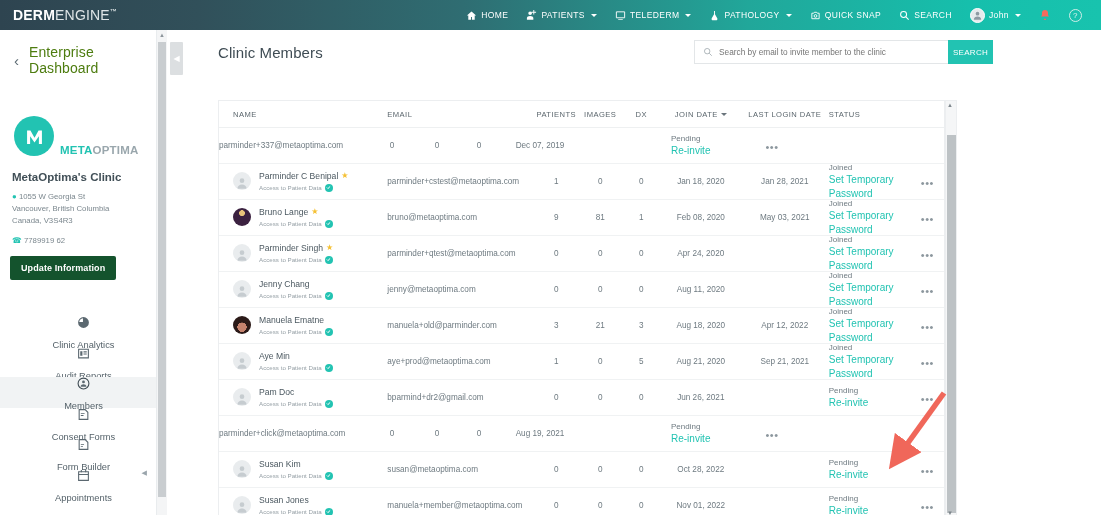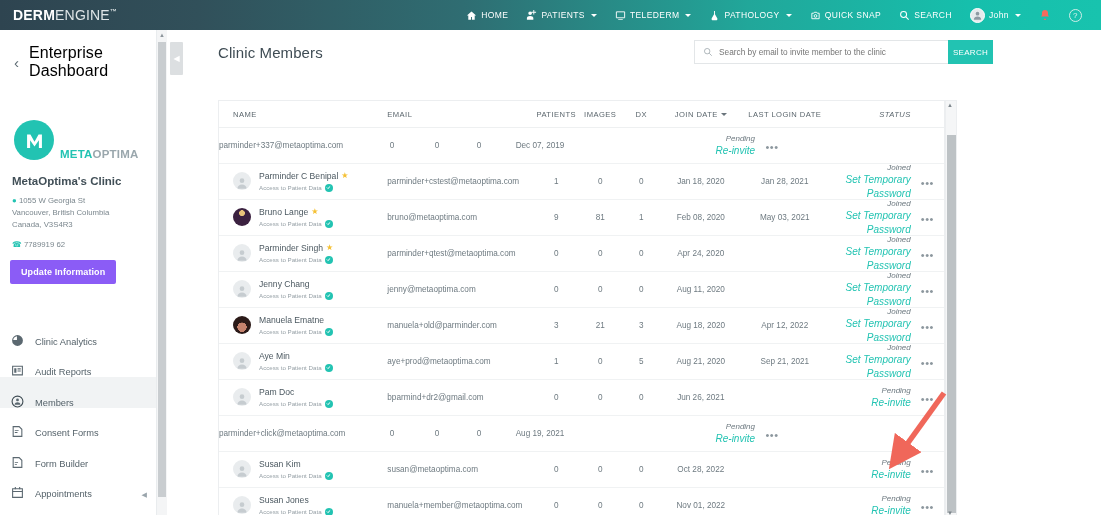--- a/index.html
+++ b/index.html
@@ -39,46 +39,46 @@
   .help { width:13px;height:13px;border-radius:50%;border:1.2px solid #cfeee8;
           color:#dff5f1;font-size:8px;display:flex;align-items:center;justify-content:center; }
 
   
   .sidebar {
     position:absolute; left:0; top:30px; width:157px; height:485px;
     background:#ffffff; border-right:1px solid #e9ecee;
   }
   .sb-top { display:flex; align-items:center; gap:10px; padding:14px 0 0 14px; }
   .sb-back { font-size:15px; color:#5d6b73; line-height:1; cursor:pointer; }
-  .sb-title { font-size:16px; color:#000000; letter-spacing:.1px; }
+  .sb-title { font-size:14px; color:#4d7c0f; letter-spacing:.1px; }
 
   .logo-wrap { margin:40px 0 0 14px; display:flex; align-items:flex-end; gap:6px; }
   .logo-circle { width:40px;height:40px;border-radius:50%;background:#22c3b2;
                  display:flex;align-items:center;justify-content:center; }
   .logo-circle svg { width:27px; height:27px; }
   .logo-text { font-size:11.5px; letter-spacing:.2px; }
   .logo-text .a { color:#22c3b2; font-weight:600;}
   .logo-text .b { color:#9aa7ad; font-weight:600;}
 
   .clinic-name { margin:15px 0 0 12px; font-size:11.5px; color:#414f57; font-weight:700; }
   .addr { margin:8px 0 0 12px; font-size:7.8px; color:#7b878e; line-height:1.55; }
   .addr .pin { color:#22c3b2; }
   .phone { margin:9px 0 0 12px; font-size:7.8px; color:#7b878e; }
   .phone .ph { color:#22c3b2; }
   .update-btn {
     margin:11px 0 16px 10px; display:inline-block;
-    background:#8b5cf6; color:#fff; font-size:9px; font-weight:600;
+    background:#14532d; color:#fff; font-size:9px; font-weight:600;
     padding:7px 11px; border:none; border-radius:2px; cursor:pointer; letter-spacing:.1px;
   }
 
   .sb-menu { position:absolute; left:0; top:286px; width:156px; }
   .sb-item {
-    display:flex; align-items:flex-end; gap:11px;
+    display:flex; align-items:center; gap:11px;
     height:30.5px; padding-left:11px; cursor:pointer;
-    font-size:9.3px; color:#55626a; position:relative;
+    font-size:9.3px; color:#55626a; position:relative;flex-direction:column;
   }
   .sb-item.active { background:#f1f3f4; }
   .sb-item .mi { width:13px; height:13px; display:flex;align-items:center;justify-content:center; }
   .sb-item .mi svg { width:13px;height:13px; fill:#5b6870; }
   .sb-item .rchev { position:absolute; right:9px; font-size:7px; color:#9aa5ac; }
 
   
   .sb-scroll { position:absolute; left:157px; top:30px; width:10px; height:485px; background:#f4f5f6; }
   .sb-thumb { position:absolute; left:158px; top:42px; width:8px; height:455px; background:#c9cdd0; }
   .sb-arrow-up { position:absolute; left:159px; top:32px; font-size:6px; color:#8d959b; }
@@ -118,21 +118,21 @@
   .trow {
     display:flex; height:36px; align-items:center; border-bottom:1px solid #f0f2f3; background:#fff;
   }
   .c-name { width:172px; padding-left:14px; display:flex; align-items:center; gap:8px; }
   .c-email{ width:150px; }
   .c-pat  { width:46px; text-align:center; }
   .c-img  { width:44px; text-align:center; }
   .c-dx   { width:40px; text-align:center; }
   .c-join { width:82px; text-align:center; }
   .c-last { width:90px; text-align:center; }
-  .c-stat { width:84px; text-align:right;font-style:italic; }
+  .c-stat { width:84px; text-align:left; }
   .c-menu { width:34px; text-align:center; }
 
   .th { font-size:7.6px; color:#5b666d; letter-spacing:.45px; }
   .th.sortable { cursor:pointer; }
   .th .sc { display:inline-block; margin-left:3px; width:0;height:0;
             border-left:3px solid transparent;border-right:3px solid transparent;border-top:3.5px solid #6a757c; vertical-align:middle;}
 
   .rav { width:18px;height:18px;border-radius:50%; flex:0 0 18px; overflow:hidden;
          background:#e9ecee; display:flex;align-items:flex-end;justify-content:center; }
   .rav svg{ width:14px;height:14px; fill:#c6ccd0; }

